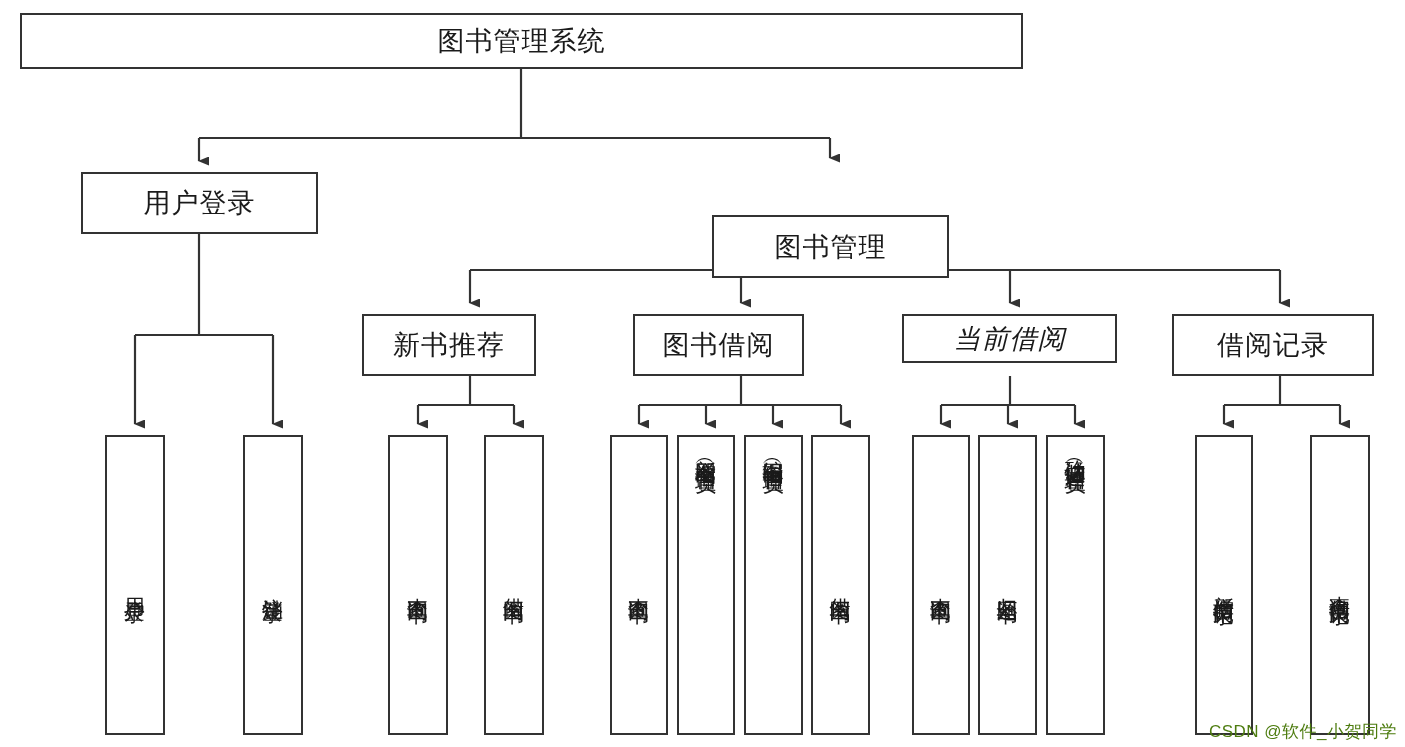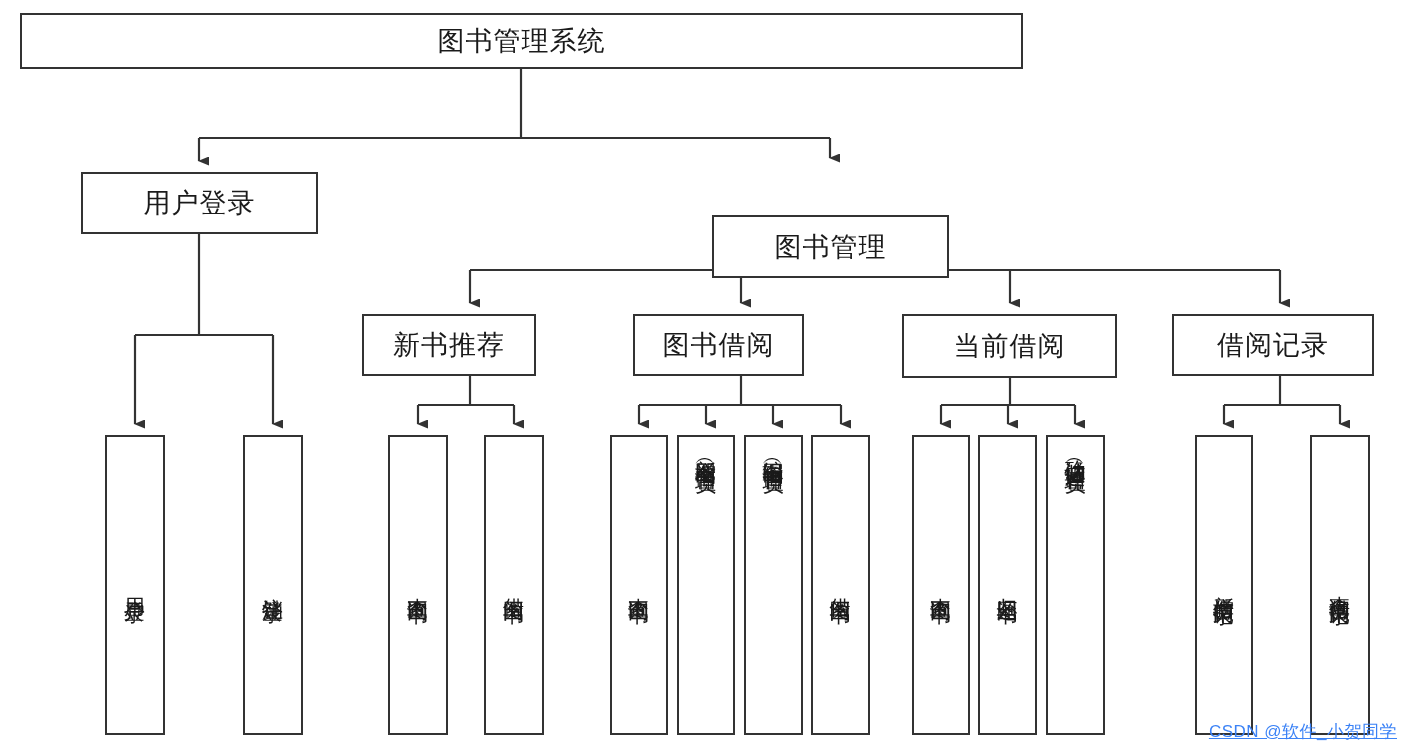--- a/index.html
+++ b/index.html
@@ -55,24 +55,23 @@
     justify-content: center;
   }
   .node.v .vtext {
     display: block;
   }
   #watermark {
     position: absolute;
     right: 8px;
     bottom: 4px;
     font-size: 17px;
-    color: #3b82f6;
+    color: #4d7c0f;
     letter-spacing: 0.5px;
     white-space: nowrap;
-    text-decoration: underline;
   }
 </style>
 </head>
 <body>
 
 <div id="canvas">
   <svg class="edges" id="edge-layer">
     <defs>
       <marker id="arrowhead" markerWidth="9" markerHeight="11" refX="4.5" refY="10" orient="auto" markerUnits="userSpaceOnUse">
         <polygon points="0,0 9,0 4.5,11" fill="#333333"></polygon>
@@ -121,21 +120,21 @@
       </div>
       <div class="node h" style="left: 712px; top: 169px; width: 237px; height: 63px; margin-top: 46px;">
         <span class="vtext">图书管理</span>
       </div>
       <div class="node h" style="left: 362px; top: 314px; width: 174px; height: 62px;">
         <span class="vtext">新书推荐</span>
       </div>
       <div class="node h" style="left: 633px; top: 314px; width: 171px; height: 62px;">
         <span class="vtext">图书借阅</span>
       </div>
-      <div class="node h" style="left: 902px; top: 314px; width: 215px; height: 64px;">
+      <div class="node h" style="left: 902px; top: 314px; width: 215px; height: 49px; font-style: italic;">
         <span class="vtext">当前借阅</span>
       </div>
       <div class="node h" style="left: 1172px; top: 314px; width: 202px; height: 62px;">
         <span class="vtext">借阅记录</span>
       </div>
       <div class="node v mid" style="left: 105px; top: 435px; width: 60px; height: 300px;">
         <span class="vtext">用户登录</span>
       </div>
       <div class="node v mid" style="left: 243px; top: 435px; width: 60px; height: 300px;">
         <span class="vtext">注销登录</span>

